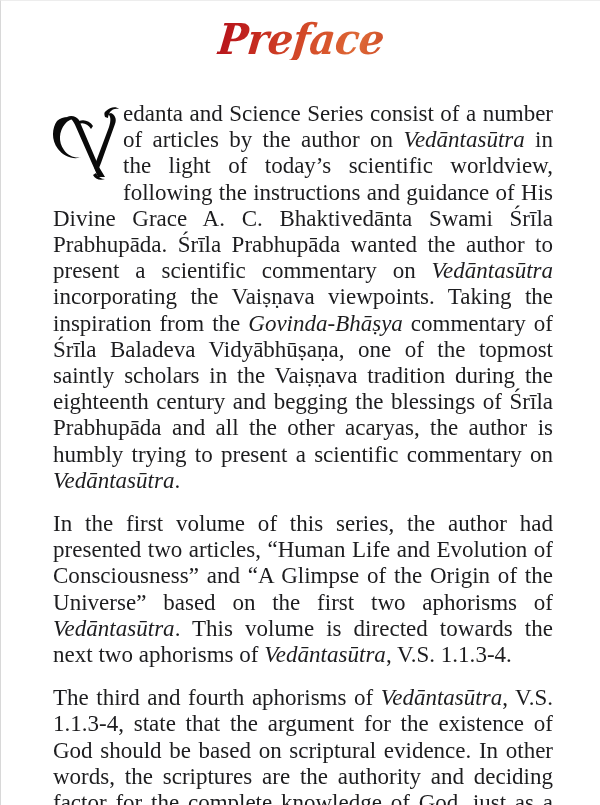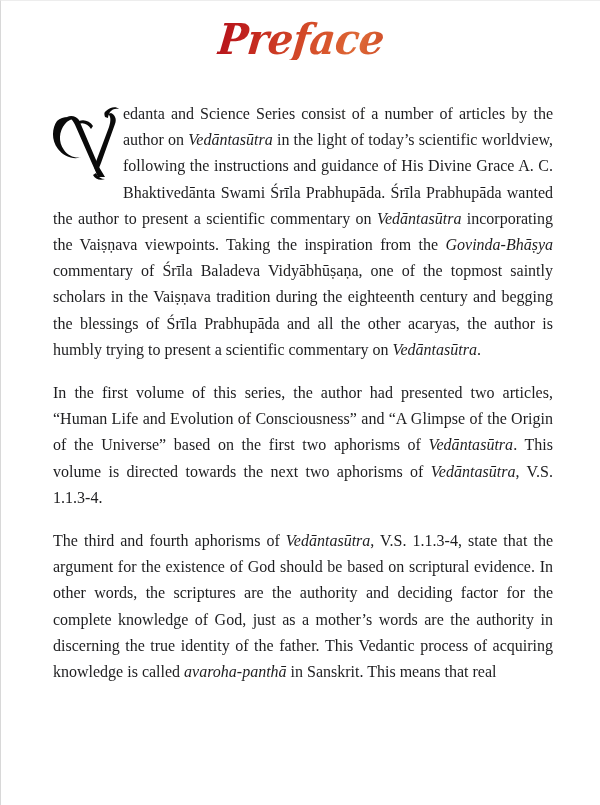--- a/index.html
+++ b/index.html
@@ -55,21 +55,21 @@
   
   .body-col {
     position: absolute;
     left: 52px;
     top: 100px;
     width: 500px;
   }
 
   p.para {
     margin: 0 0 17px 0;
-    font-size: 16px;
+    font-size: 23px;
     line-height: 26.2px;
     color: #1d1d1f;
     text-align: justify;
     text-justify: inter-word;
     -webkit-hyphens: none;
     hyphens: none;
   }
 
   p.para:last-child { margin-bottom: 0; }
 

